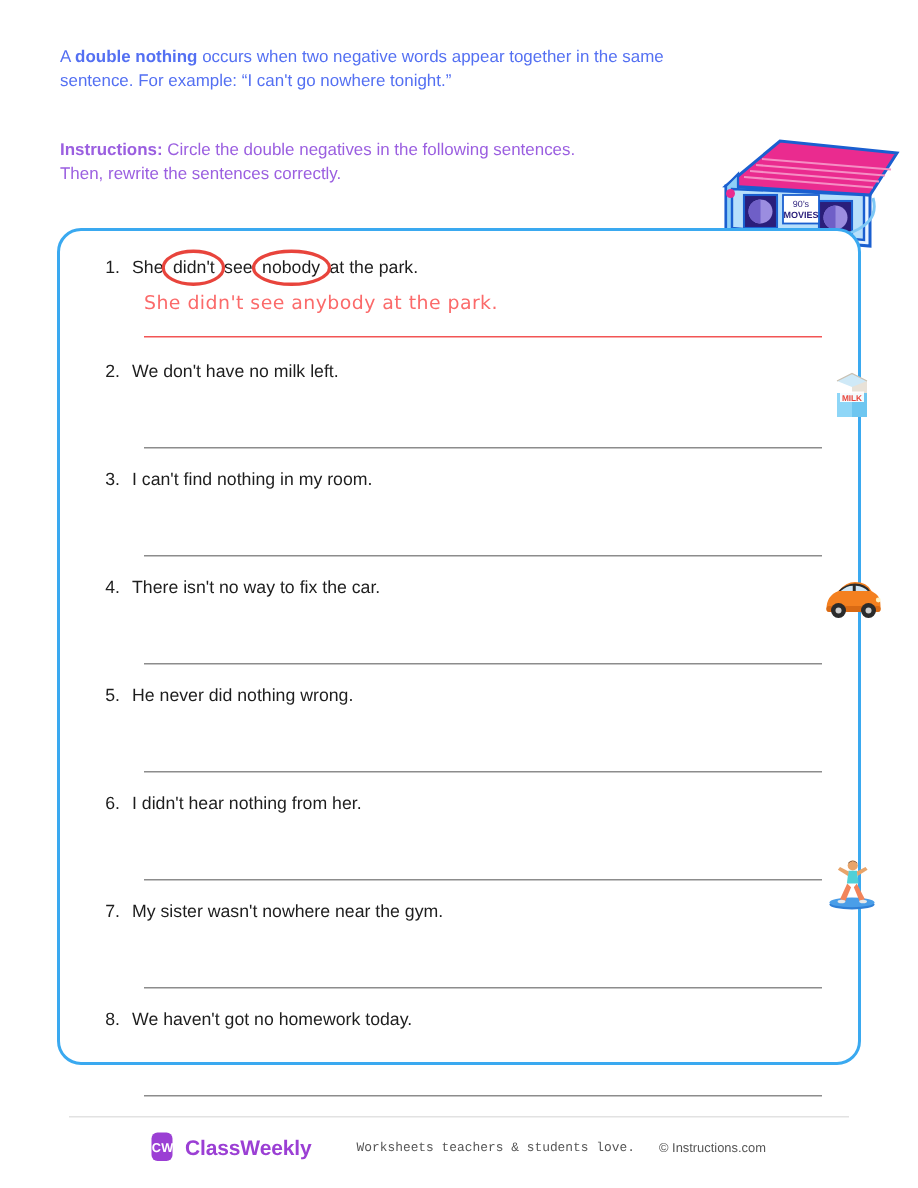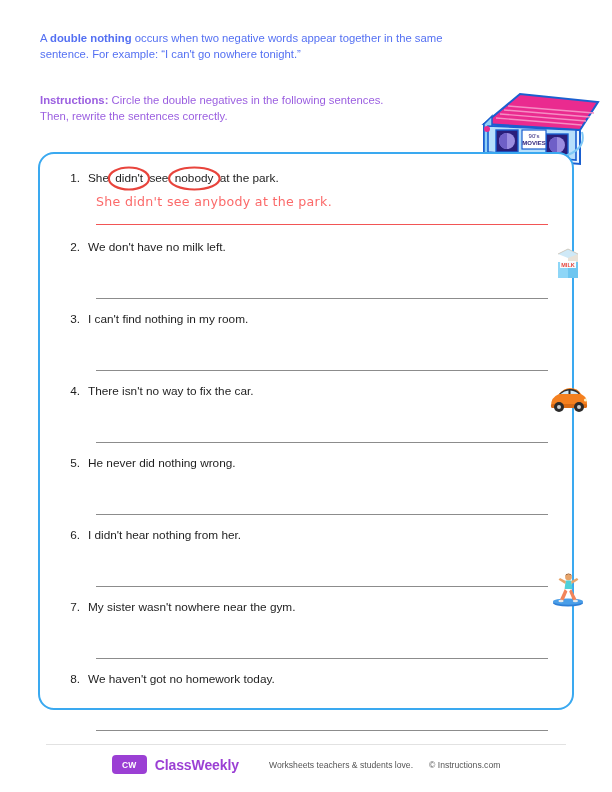--- a/index.html
+++ b/index.html
@@ -165,21 +165,21 @@
     left: 0;
     top: 755px;
     width: 612px;
     display: flex;
     align-items: center;
     justify-content: center;
     gap: 8px;
   }
 
   .logo-badge {
-    width: 35px;
+    width: 14px;
     height: 19px;
     border-radius: 4px;
     background: #9b3fd4;
     color: #ffffff;
     font-size: 8.5px;
     font-weight: bold;
     display: flex;
     align-items: center;
     justify-content: center;
     letter-spacing: 0.2px;
@@ -189,20 +189,21 @@
     font-size: 14px;
     font-weight: bold;
     color: #9b3fd4;
     letter-spacing: -0.1px;
   }
 
   .footer-tag {
     font-size: 8.6px;
     color: #555555;
     margin-left: 22px;
+    font-family: Liberation Mono, monospace;
   }
   .footer-copy {
     font-size: 8.6px;
     color: #555555;
     margin-left: 8px;
   }
 </style>
 </head>
 <body>
 

